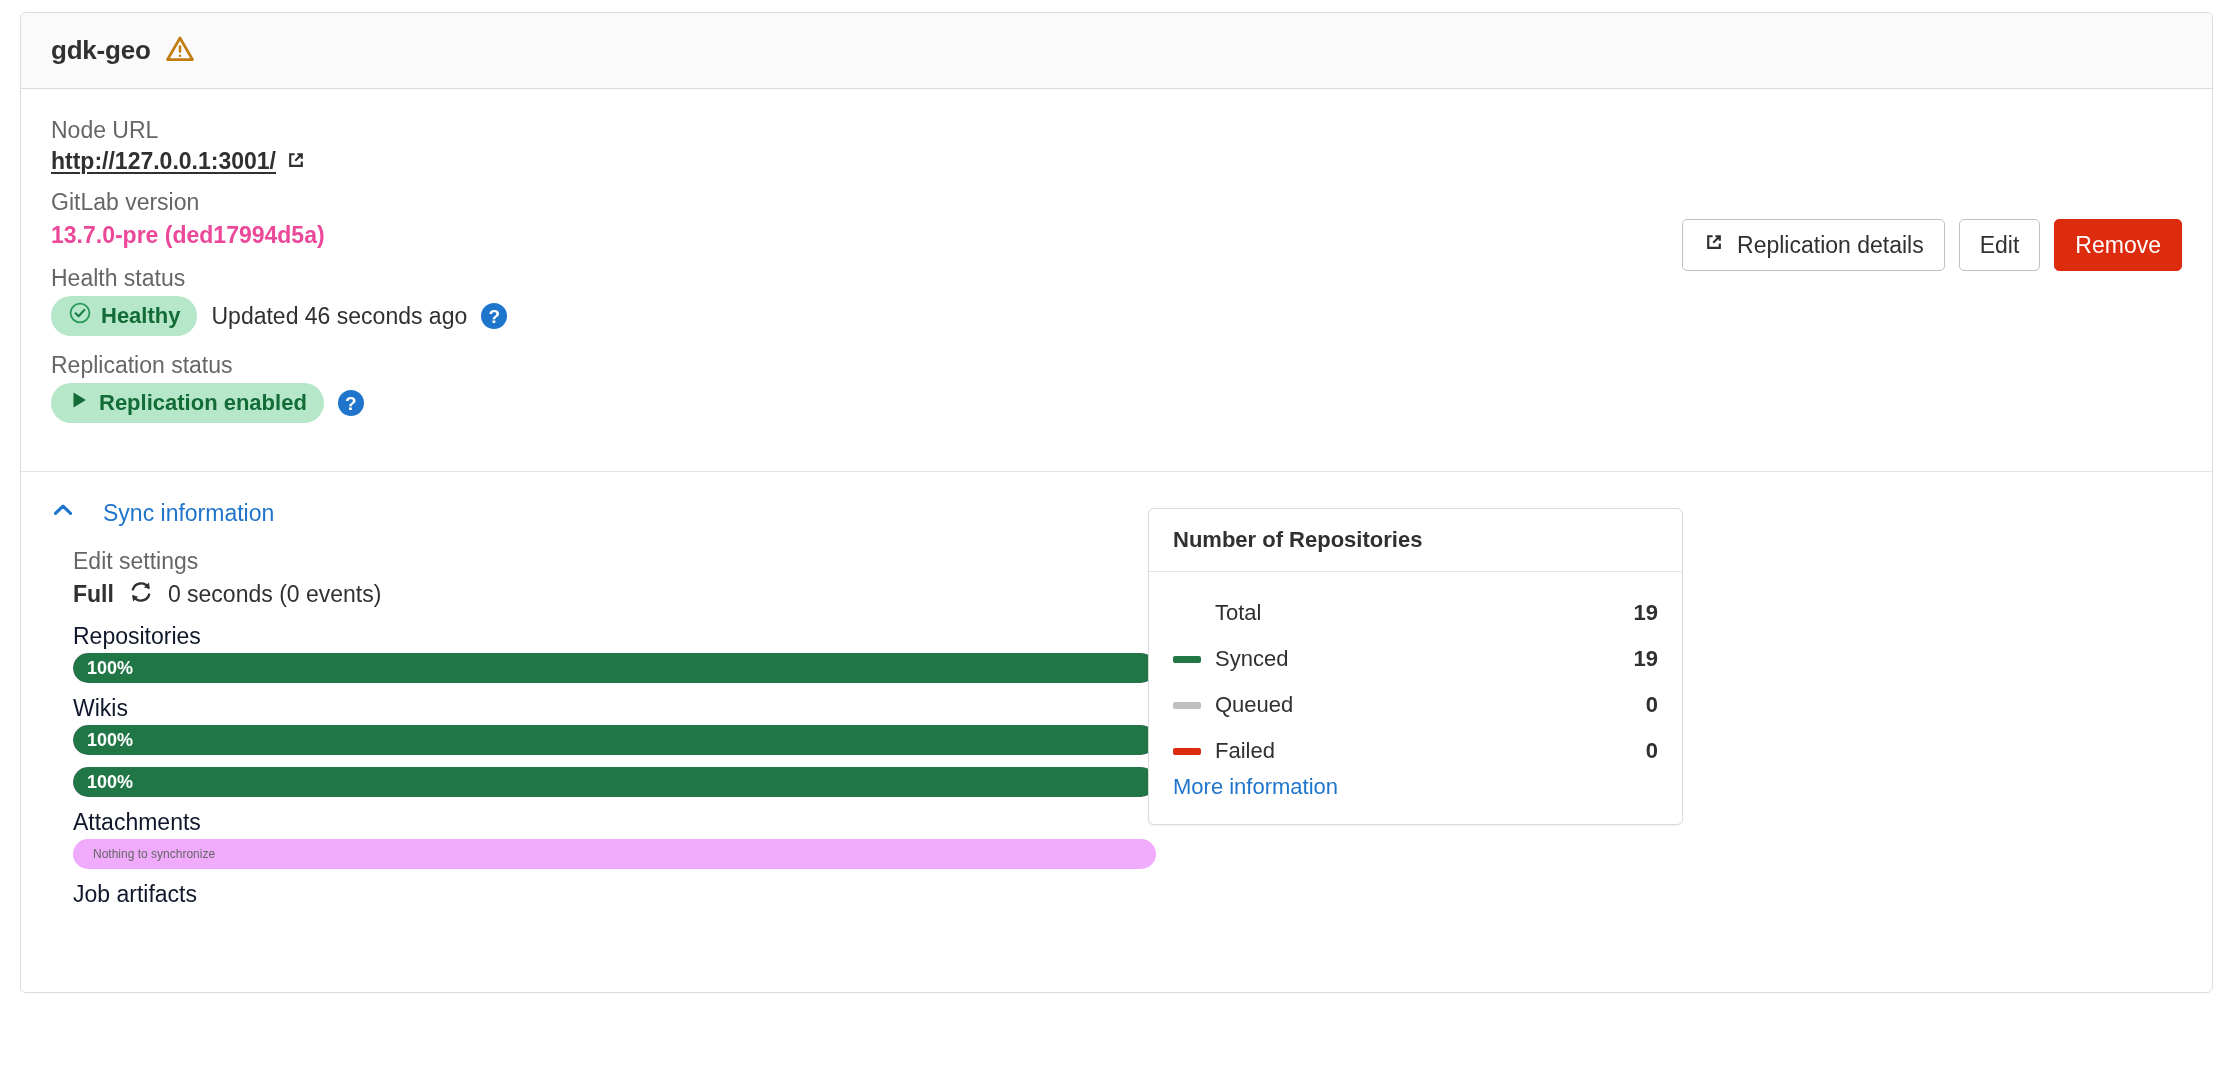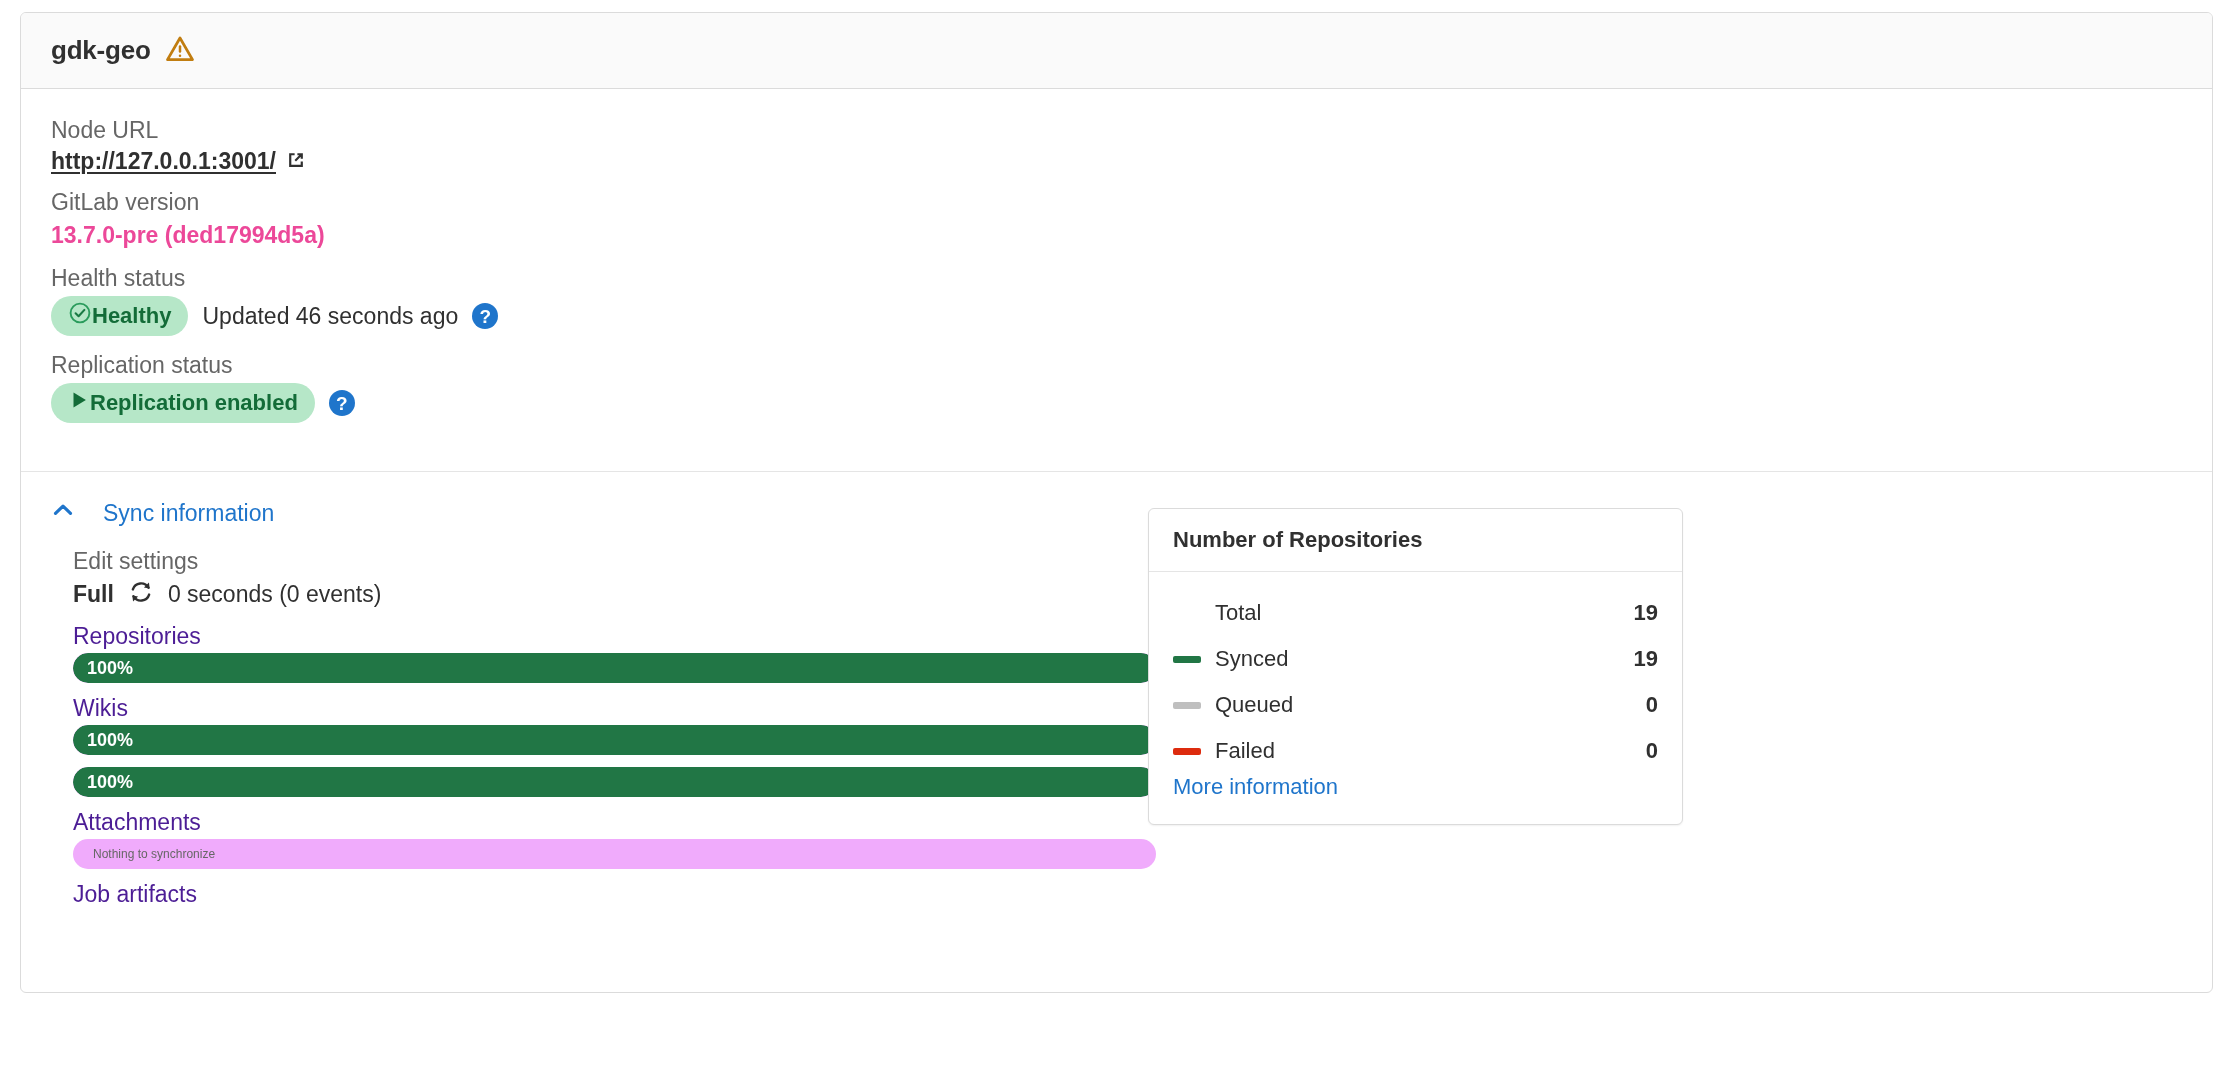--- a/index.html
+++ b/index.html
@@ -79,20 +79,21 @@
   
   .badge-row {
     display: flex;
     align-items: center;
     gap: 14px;
     margin-bottom: 14px;
   }
   .badge {
     display: inline-flex;
     align-items: center;
+    gap: 9px;
     height: 40px;
     padding: 0 17px;
     border-radius: 20px;
     background: #b3e2c4;
     color: #136c38;
     font-size: 22px;
     font-weight: bold;
     white-space: nowrap;
   }
   .badge.success { background: #b6e7c8; color: #136c38; }
@@ -174,21 +175,21 @@
   }
   .sync-type {
     font-size: 23px;
     font-weight: bold;
     color: #303030;
   }
   .sync-meta { font-size: 23px; color: #303030; }
 
   .bar-label {
     font-size: 23px;
-    color: #4c1d95;
+    color: #0f172a;
     margin-bottom: 3px;
   }
   .bar-track {
     width: 1083px;
     height: 30px;
     border-radius: 15px;
     background: #f0abfc;
     overflow: hidden;
     margin-bottom: 12px;
     position: relative;
@@ -316,20 +317,37 @@
         <span>
           <svg width="22" height="22" viewBox="0 0 16 16" aria-hidden="true">
             <path d="M4 2.6 L13 8 L4 13.4 Z" fill="#136c38"></path>
           </svg>
         </span>
         <span>Replication enabled</span>
       </span>
       <span class="help-icon">?</span>
     </div>
 
+    <div class="actions">
+      <button class="btn">
+        <span>
+          <svg width="22" height="22" viewBox="0 0 16 16" aria-hidden="true">
+            <path d="M3 3 h4 v1.6 H4.6 v6.8 h6.8 V9 H13 v4 H3 Z" fill="#303030"></path>
+            <path d="M9 3 h4 v4 h-1.6 V5.7 L8 9.1 6.9 8 10.3 4.6 H9 Z" fill="#303030"></path>
+          </svg>
+        </span>
+        <span>Replication details</span>
+      </button>
+      <button class="btn">
+        <span>Edit</span>
+      </button>
+      <button class="btn btn-danger">
+        <span>Remove</span>
+      </button>
+    </div>
   </div>
 
   <div class="sync-section">
 
     <div class="sync-toggle">
       <span>
         <svg width="24" height="24" viewBox="0 0 16 16" aria-hidden="true">
           <path d="M3 10.2 L8 5.4 L13 10.2" fill="none" stroke="#1f75cb" stroke-width="2.1" stroke-linecap="round" stroke-linejoin="round"></path>
         </svg>
       </span>

